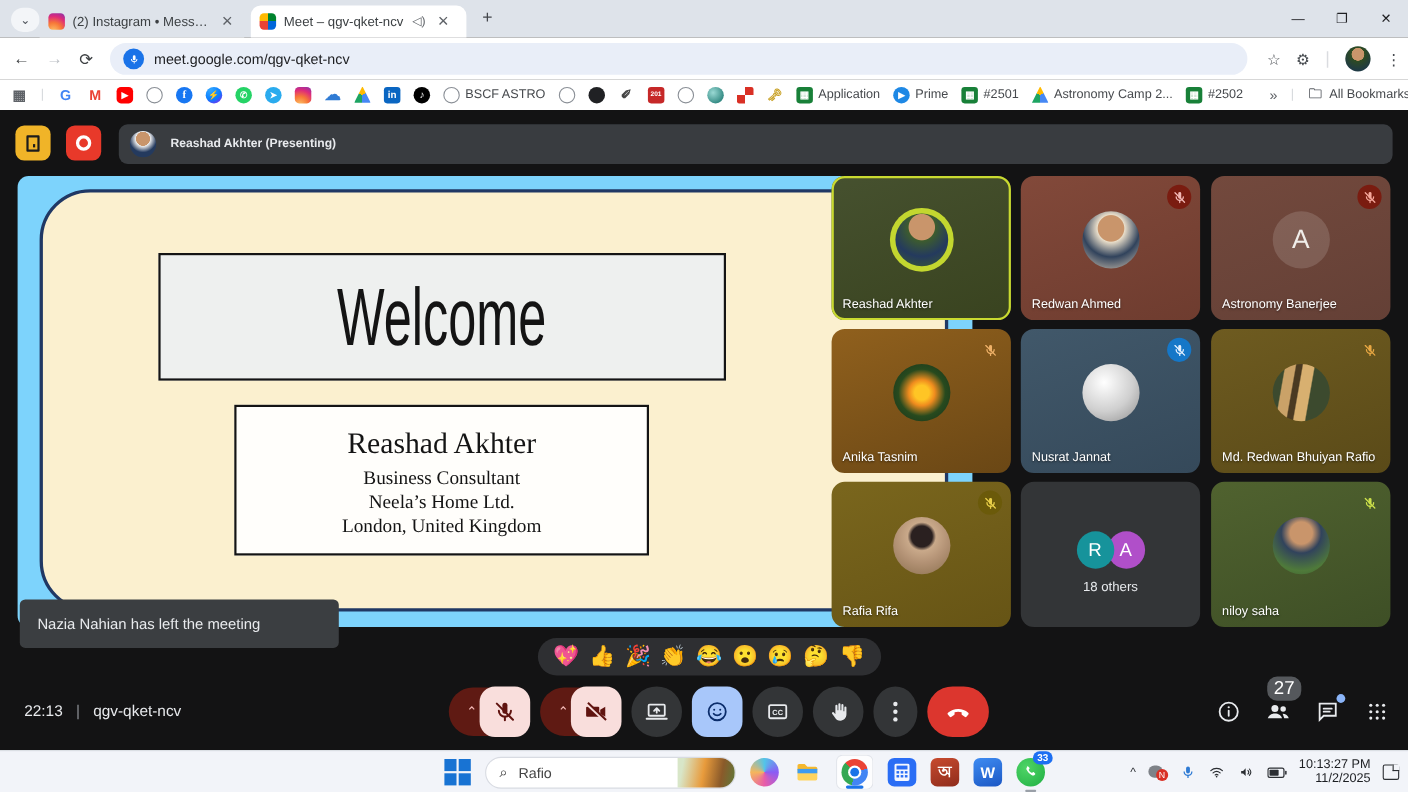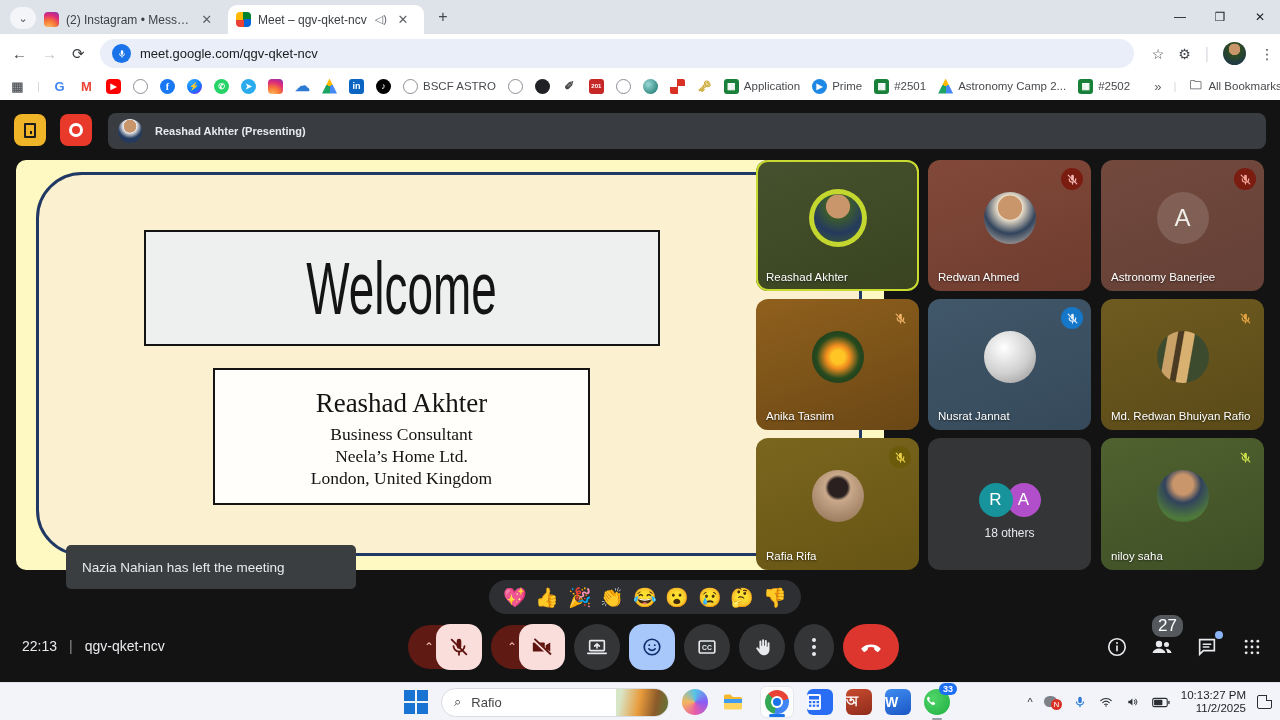--- a/index.html
+++ b/index.html
@@ -54,34 +54,34 @@
   .ext-red { left:60px; background:#e8392a; }
   .ring { width:14px; height:14px; border:3.5px solid #fff; border-radius:50%; }
   .door { width:12px; height:15px; border:2px solid #1c1c1c; border-radius:1px; position:relative; }
   .door:after { content:""; position:absolute; right:2px; top:6px; width:2px; height:3px; background:#1c1c1c; }
   .presenting { position:absolute; left:108px; top:13px; width:1158px; height:36px; background:#393c40;
     border-radius:8px; display:flex; align-items:center; padding:0 10px; }
   .presenting .pav { width:24px; height:24px; border-radius:50%; margin-right:13px;
     background:radial-gradient(circle at 50% 30%, #c9956b 30%, #eee 32%, #243a5e 60%); }
   .presenting .ptext { color:#e8eaed; font-size:11px; font-weight:bold; }
 
-  .slide { position:absolute; left:16px; top:60px; width:868px; height:410px; background:#fef9c3; border-radius:10px; }
+  .slide { position:absolute; left:16px; top:60px; width:868px; height:410px; background:#7dd3fc; border-radius:10px; }
   .slide-cream { position:absolute; left:20px; top:12px; right:22px; bottom:14px; background:#fbf0cf;
     border:3px solid #203864; border-radius:46px; }
   .welcome-box { position:absolute; left:105px; top:55px; width:516px; height:116px; background:#eef0ef;
     border:2.5px solid #141414; display:flex; align-items:center; justify-content:center; }
   .welcome-text { font-size:74px; color:#141414; transform:scaleX(0.62); white-space:nowrap; font-weight:400; }
   .info-box { position:absolute; left:174px; top:193px; width:377px; height:137px; background:#fffefb;
     border:2.5px solid #141414; text-align:center; font-family:"Liberation Serif", serif; color:#141414;
     padding-top:18px; }
   .info-name { font-size:27px; margin-bottom:4px; }
   .info-line { font-size:17.5px; line-height:22px; }
 
   .toast { position:absolute; left:18px; top:445px; width:290px; height:44px; background:#3b3e41;
-    border-radius:5px; display:flex; align-items:center; padding-left:16px; color:#e8eaed; font-size:13.5px;margin-left:48px; }
+    border-radius:5px; display:flex; align-items:center; padding-left:16px; color:#e8eaed; font-size:13.5px; }
 
   .reactions { position:absolute; left:489px; top:480px; width:312px; height:34px; background:#2e2f32;
     border-radius:17px; display:flex; align-items:center; justify-content:space-around; padding:0 10px; }
   .reaction { font-size:19px; line-height:1; }
 
   
   .tiles { position:absolute; left:756px; top:60px; width:510px; height:410px; }
   .tile { position:absolute; width:163px; height:131px; border-radius:12px; overflow:hidden; }
   .tile.active { outline:2px solid #c9da30; outline-offset:-2px; }
   .tile .tname { position:absolute; left:10px; bottom:8px; color:#fff; font-size:11.5px;
@@ -122,21 +122,21 @@
   .taskbar { position:absolute; left:0; top:682px; width:1280px; height:38px; background:#f2f4f9;
     border-top:1px solid #e2e5ec; display:flex; align-items:center; }
   .tb-center { position:absolute; left:404px; top:0; height:38px; display:flex; align-items:center; gap:13px; }
   .winlogo { width:24px; height:24px; display:grid; grid-template-columns:11px 11px; grid-gap:2px; }
   .winlogo i { background:#1873d3; width:11px; height:11px; }
   .searchpill { width:228px; height:29px; background:#fff; border:1px solid #d8dbe2; border-radius:15px;
     display:flex; align-items:center; padding-left:12px; font-size:13px; color:#444; position:relative; overflow:hidden; }
   .searchpill .mag { margin-right:10px; color:#333; font-size:13px; }
   .searchpill .simg { position:absolute; right:0; top:0; width:52px; height:29px;
     background:linear-gradient(100deg,#d8e6c8 10%, #e89b3c 45%, #8a5a2a 75%, #5d7a3a 100%); }
-  .tico { width:26px; height:26px; border-radius:6px; display:flex; align-items:center; justify-content:flex-start;
+  .tico { width:26px; height:26px; border-radius:6px; display:flex; align-items:center; justify-content:center;
     font-weight:bold; color:#fff; font-size:14px; position:relative; }
   .chrome-plate { width:34px; height:32px; background:#fdfdfe; border-radius:6px; display:flex; align-items:center;
     justify-content:center; position:relative; box-shadow:0 0 0 1px #e3e6ec inset; }
   .chrome-plate .underline { position:absolute; bottom:1px; left:50%; transform:translateX(-50%);
     width:16px; height:3px; border-radius:2px; background:#1a73e8; }
   .chromeball { width:24px; height:24px; border-radius:50%;
     background:conic-gradient(from -45deg, #ea4335 0 33%, #4285f4 0 66%, #34a853 0 100%); position:relative; }
   .chromeball:before { content:""; position:absolute; inset:6px; background:#fff; border-radius:50%; }
   .chromeball:after { content:""; position:absolute; inset:8px; background:#1a73e8; border-radius:50%; }
   .wabadge { position:absolute; top:-6px; right:-7px; background:#1d6ff2; color:#fff; font-size:9px;

